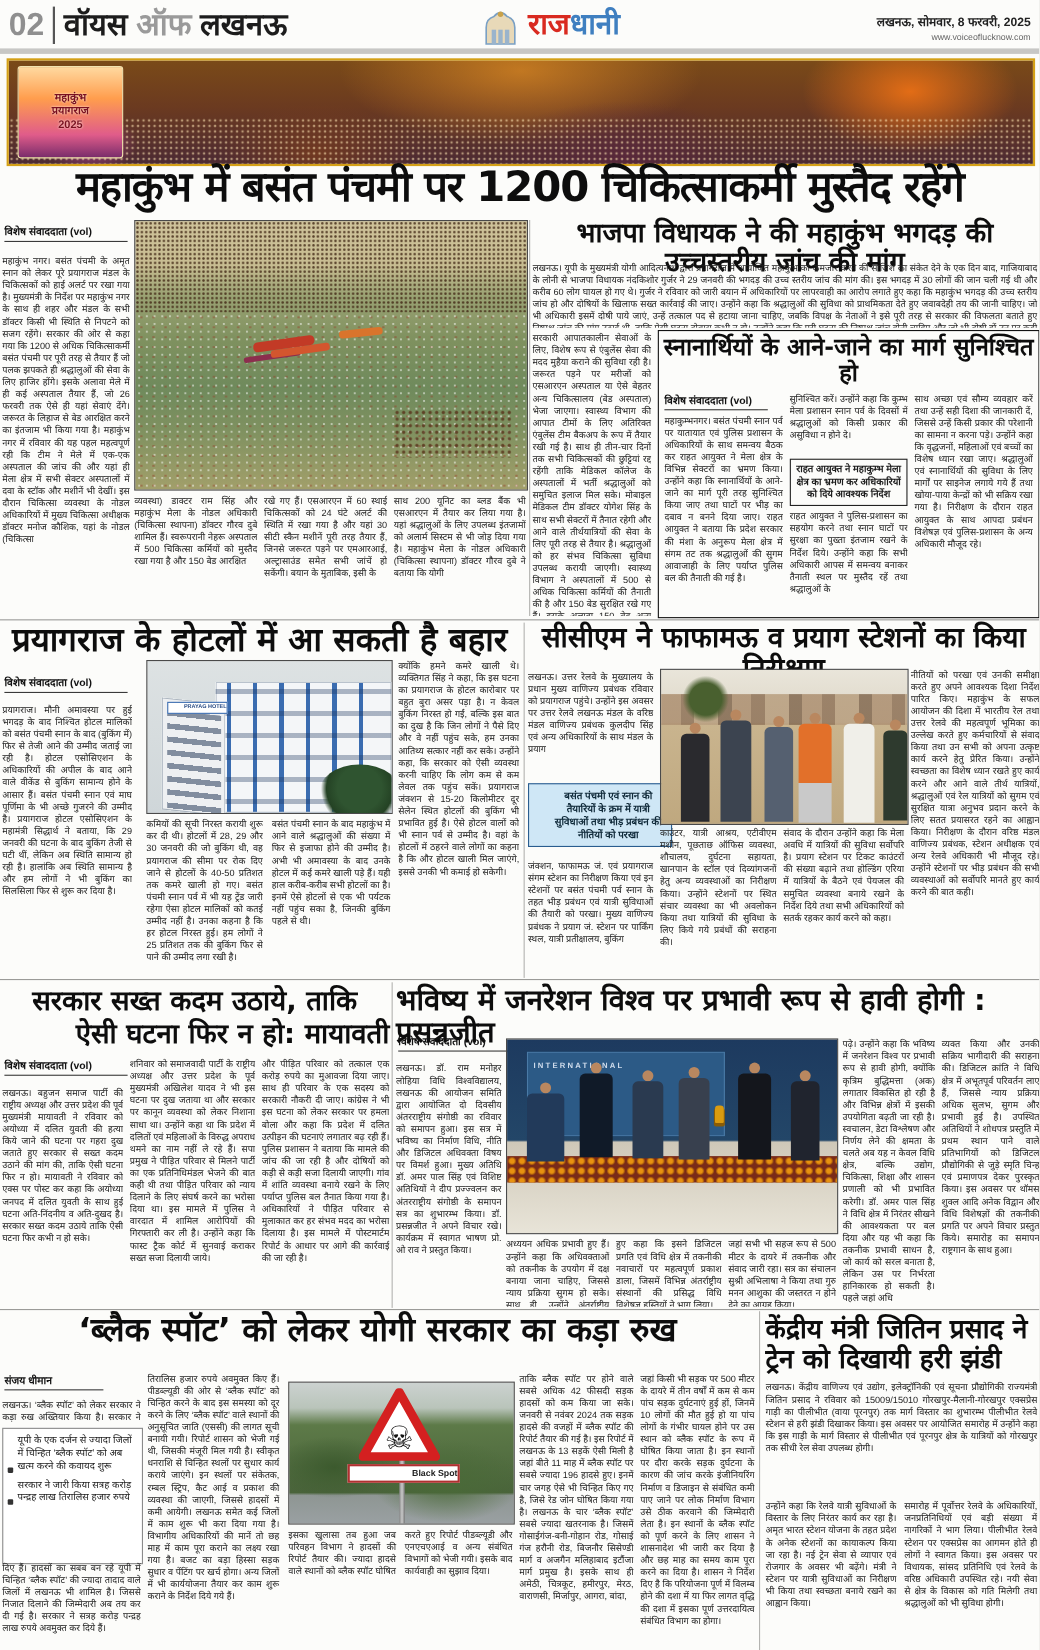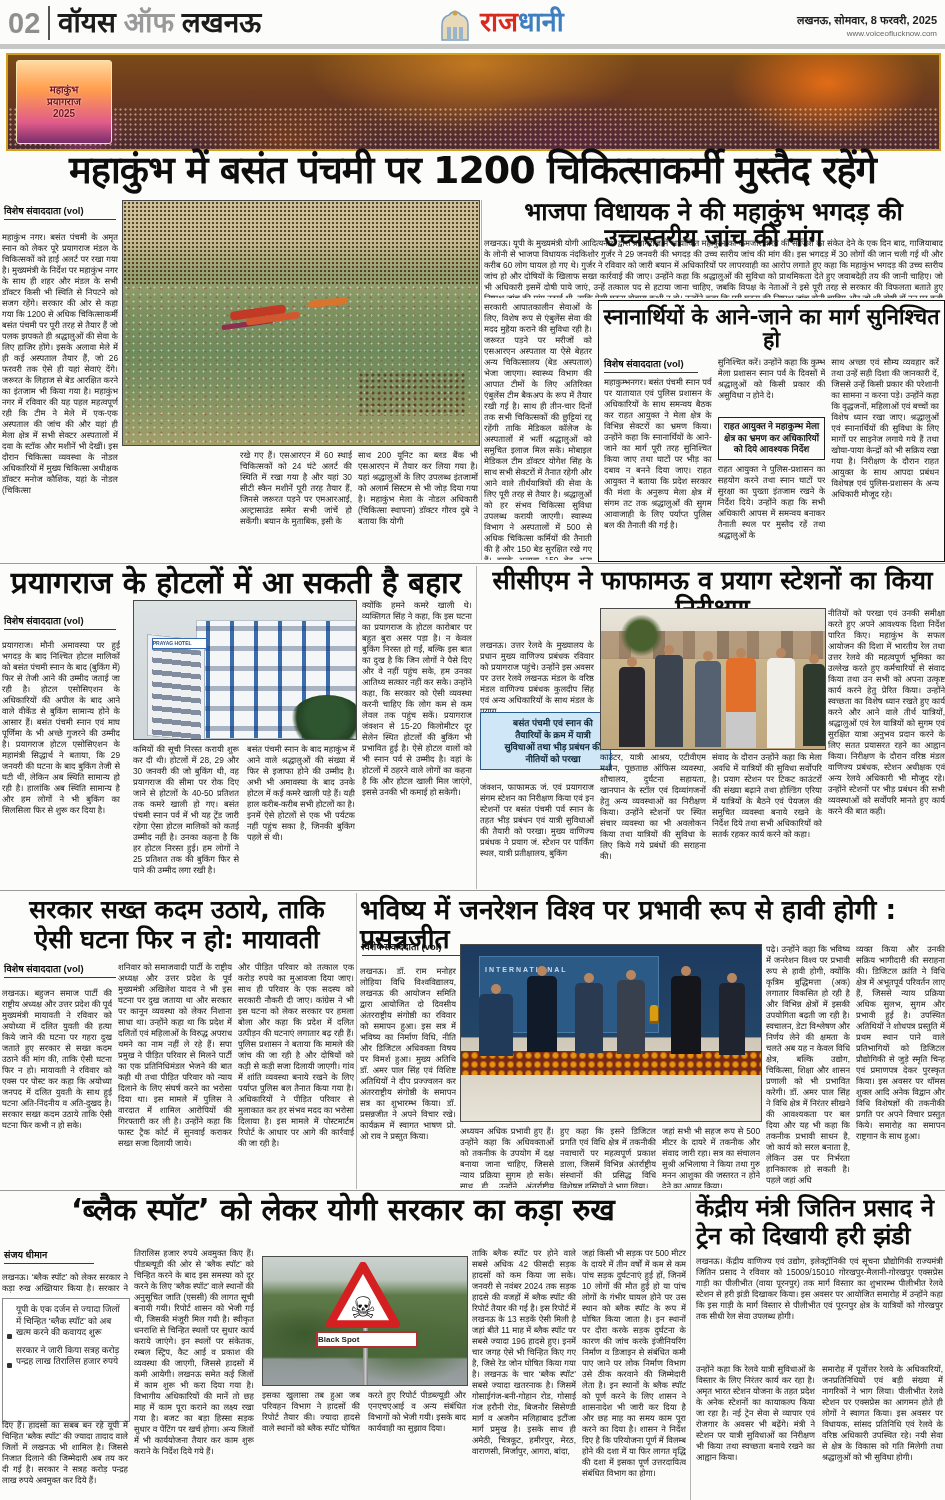--- a/index.html
+++ b/index.html
@@ -48,21 +48,21 @@
   .minibox{border:1px solid #222;padding:3px;font-size:8.8px;line-height:11.5px;font-weight:bold;text-align:center;margin:4px 0;}
   .bulletbox{position:absolute;border:1.5px solid #8a8a8a;background:#fff;padding:5px 4px;}
   .bulletbox .it{display:flex;font-size:8.8px;line-height:11.5px;font-weight:normal;margin-bottom:6px;align-items:flex-end;}
   .bulletbox .sq{width:5px;height:5px;background:#333;border-radius:1px;margin:3px 4px 0 0;flex:none;}
   
   .frame{position:absolute;border:1.5px solid #111;}
   
   .fig{position:absolute;border-radius:5px 5px 0 0;}
   .fig .head{width:10px;height:10px;border-radius:50%;background:#b9875f;margin:0 auto;}
   .fig .body{width:100%;height:calc(100% - 10px);border-radius:5px 5px 0 0;}
-  .signplate{position:absolute;background:#fff;border:2px solid #b03030;color:#222;font-weight:bold;text-align:left;}
+  .signplate{position:absolute;background:#fff;border:2px solid #b03030;color:#222;font-weight:bold;text-align:right;}
 </style>
 </head>
 <body>
 
 <div class="page">
 
   <div class="abs" style="left:0;top:0;width:945px;height:50px;">
     <div class="mast-num">02</div>
     <div class="mast-name"><span>वॉयस</span> <span class="g">ऑफ</span> <span>लखनऊ</span></div>
     <div class="logo">
@@ -97,20 +97,21 @@
 
   <div class="ph" style="left:122px;top:200px;width:356px;height:244px;
        background:linear-gradient(180deg,#cec29a 0%,#c8bd92 16%,#9aa273 28%,#7f915f 44%,#6f8a5c 62%,#7f9160 78%,#a29f6a 100%);">
     <div class="abs" style="left:0;top:0;width:100%;height:34%;background-image:radial-gradient(rgba(70,45,25,.85) .7px, transparent 1.5px);background-size:4px 4px;"></div>
     <div class="abs" style="left:0;top:34%;width:100%;height:66%;background-image:radial-gradient(rgba(255,255,255,.5) .6px, transparent 1.4px),radial-gradient(rgba(150,60,40,.45) .8px, transparent 1.6px);background-size:7px 7px,11px 9px;"></div>
     <div class="abs" style="left:30%;top:44%;width:56px;height:9px;background:#c23a26;border-radius:4px;transform:rotate(-8deg);box-shadow:14px 8px 0 -1px #d3562e, -12px 10px 0 -2px #8c2e4e;"></div>
     <div class="abs" style="left:52%;top:40%;width:40px;height:7px;background:#d9742c;border-radius:4px;transform:rotate(-6deg);"></div>
     <div class="abs" style="right:4%;bottom:12%;width:30%;height:18%;background-image:radial-gradient(rgba(90,55,30,.85) 1px, transparent 2px);background-size:6px 6px;"></div>
   </div>
 
+  <div class="bt" style="left:122px;top:450px;width:112px;height:110px;">व्यवस्था) डाक्टर राम सिंह और महाकुंभ मेला के नोडल अधिकारी (चिकित्सा स्थापना) डॉक्टर गौरव दुबे शामिल हैं। स्वरूपरानी नेहरू अस्पताल में 500 चिकित्सा कर्मियों को मुस्तैद रखा गया है और 150 बेड आरक्षित</div>
   <div class="bt" style="left:240px;top:450px;width:112px;height:110px;">रखे गए हैं। एसआरएन में 60 स्थाई चिकित्सकों को 24 घंटे अलर्ट की स्थिति में रखा गया है और यहां 30 सीटी स्कैन मशीनें पूरी तरह तैयार हैं, जिनसे जरूरत पड़ने पर एमआरआई, अल्ट्रासाउंड समेत सभी जांचें हो सकेंगी। बयान के मुताबिक, इसी के</div>
   <div class="bt" style="left:358px;top:450px;width:120px;height:110px;">साथ 200 यूनिट का ब्लड बैंक भी एसआरएन में तैयार कर लिया गया है। यहां श्रद्धालुओं के लिए उपलब्ध इंतजामों को अलार्म सिस्टम से भी जोड़ दिया गया है। महाकुंभ मेला के नोडल अधिकारी (चिकित्सा स्थापना) डॉक्टर गौरव दुबे ने बताया कि योगी</div>
 
   <div class="vr" style="left:481px;top:200px;height:360px;"></div>
   <div class="hr" style="left:0;top:563px;width:945px;"></div>
 
   <div class="hl" style="left:484px;top:199px;width:459px;font-size:24.5px;text-align:center;">भाजपा विधायक ने की महाकुंभ भगदड़ की उच्चस्तरीय जांच की मांग</div>
   <div class="bt" style="left:484px;top:238px;width:459px;height:60px;">लखनऊ। यूपी के मुख्यमंत्री योगी आदित्यनाथ द्वारा प्रयागराज में आयोजित महाकुंभ को कमजोर करने की साजिश का संकेत देने के एक दिन बाद, गाजियाबाद के लोनी से भाजपा विधायक नंदकिशोर गुर्जर ने 29 जनवरी की भगदड़ की उच्च स्तरीय जांच की मांग की। इस भगदड़ में 30 लोगों की जान चली गई थी और करीब 60 लोग घायल हो गए थे। गुर्जर ने रविवार को जारी बयान में अधिकारियों पर लापरवाही का आरोप लगाते हुए कहा कि महाकुंभ भगदड़ की उच्च स्तरीय जांच हो और दोषियों के खिलाफ सख्त कार्रवाई की जाए। उन्होंने कहा कि श्रद्धालुओं की सुविधा को प्राथमिकता देते हुए जवाबदेही तय की जानी चाहिए। जो भी अधिकारी इसमें दोषी पाये जाएं, उन्हें तत्काल पद से हटाया जाना चाहिए, जबकि विपक्ष के नेताओं ने इसे पूरी तरह से सरकार की विफलता बताते हुए निष्पक्ष जांच की मांग उठाई थी, ताकि ऐसी घटना दोबारा कभी न हो। उन्होंने कहा कि पूरी घटना की निष्पक्ष जांच होनी चाहिए और जो भी दोषी हों उन पर कड़ी कार्रवाई प्रोद्योगिक प्रणाली से हो।</div>
   <div class="bt" style="left:484px;top:302px;width:108px;height:258px;">सरकारी आपातकालीन सेवाओं के लिए, विशेष रूप से एंबुलेंस सेवा की मदद मुहैया कराने की सुविधा रही है। जरूरत पड़ने पर मरीजों को एसआरएन अस्पताल या ऐसे बेहतर अन्य चिकित्सालय (बेड अस्पताल) भेजा जाएगा। स्वास्थ्य विभाग की आपात टीमों के लिए अतिरिक्त एंबुलेंस टीम बैकअप के रूप में तैयार रखी गई है। साथ ही तीन-चार दिनों तक सभी चिकित्सकों की छुट्टियां रद्द रहेंगी ताकि मेडिकल कॉलेज के अस्पतालों में भर्ती श्रद्धालुओं को समुचित इलाज मिल सके। मोबाइल मेडिकल टीम डॉक्टर योगेश सिंह के साथ सभी सेक्टरों में तैनात रहेगी और आने वाले तीर्थयात्रियों की सेवा के लिए पूरी तरह से तैयार है। श्रद्धालुओं को हर संभव चिकित्सा सुविधा उपलब्ध करायी जाएगी। स्वास्थ्य विभाग ने अस्पतालों में 500 से अधिक चिकित्सा कर्मियों की तैनाती की है और 150 बेड सुरक्षित रखे गए हैं। इसके अलावा 150 बेड अन्य चिकित्सालयों में आरक्षित हैं।</div>
 
@@ -147,21 +148,21 @@
     <div class="abs" style="right:-4%;bottom:-8%;width:34%;height:40%;background:radial-gradient(circle at 50% 40%, #2f5430 0 40%, #244224 60%, transparent 70%);border-radius:50%;"></div>
   </div>
 
   <div class="bt" style="left:133px;top:744px;width:106px;height:144px;">कमियों की सूची निरस्त करायी शुरू कर दी थी। होटलों में 28, 29 और 30 जनवरी की जो बुकिंग थी, वह प्रयागराज की सीमा पर रोक दिए जाने से होटलों के 40-50 प्रतिशत तक कमरे खाली हो गए। बसंत पंचमी स्नान पर्व में भी यह ट्रेंड जारी रहेगा ऐसा होटल मालिकों को कतई उम्मीद नहीं है। उनका कहना है कि हर होटल निरस्त हुई। हम लोगों ने 25 प्रतिशत तक की बुकिंग फिर से पाने की उम्मीद लगा रखी है।</div>
   <div class="bt" style="left:247px;top:744px;width:108px;height:144px;">बसंत पंचमी स्नान के बाद महाकुंभ में आने वाले श्रद्धालुओं की संख्या में फिर से इजाफा होने की उम्मीद है। अभी भी अमावस्या के बाद उनके होटल में कई कमरे खाली पड़े हैं। यही हाल करीब-करीब सभी होटलों का है। इनमें ऐसे होटलों से एक भी पर्यटक नहीं पहुंच सका है, जिनकी बुकिंग पहले से थी।</div>
   <div class="bt" style="left:362px;top:600px;width:110px;height:288px;">क्योंकि हमने कमरे खाली थे। व्यक्तिगत सिंह ने कहा, कि इस घटना का प्रयागराज के होटल कारोबार पर बहुत बुरा असर पड़ा है। न केवल बुकिंग निरस्त हो गईं, बल्कि इस बात का दुख है कि जिन लोगों ने पैसे दिए और वे नहीं पहुंच सके, हम उनका आतिथ्य सत्कार नहीं कर सके। उन्होंने कहा, कि सरकार को ऐसी व्यवस्था करनी चाहिए कि लोग कम से कम लेवल तक पहुंच सकें। प्रयागराज जंक्शन से 15-20 किलोमीटर दूर सेलेन स्थित होटलों की बुकिंग भी प्रभावित हुई है। ऐसे होटल वालों को भी स्नान पर्व से उम्मीद है। वहां के होटलों में ठहरने वाले लोगों का कहना है कि और होटल खाली मिल जाएंगे, इससे उनकी भी कमाई हो सकेगी।</div>
 
   <div class="vr" style="left:476px;top:566px;height:323px;"></div>
 
   <div class="hl" style="left:480px;top:567px;width:465px;font-size:25.5px;text-align:center;">सीसीएम ने फाफामऊ व प्रयाग स्टेशनों का किया निरीक्षण</div>
-  <div class="bt" style="left:480px;top:610px;width:114px;height:100px;margin-top:30px;">लखनऊ। उत्तर रेलवे के मुख्यालय के प्रधान मुख्य वाणिज्य प्रबंधक रविवार को प्रयागराज पहुंचे। उन्होंने इस अवसर पर उत्तर रेलवे लखनऊ मंडल के वरिष्ठ मंडल वाणिज्य प्रबंधक कुलदीप सिंह एवं अन्य अधिकारियों के साथ मंडल के प्रयाग</div>
+  <div class="bt" style="left:480px;top:610px;width:114px;height:100px;">लखनऊ। उत्तर रेलवे के मुख्यालय के प्रधान मुख्य वाणिज्य प्रबंधक रविवार को प्रयागराज पहुंचे। उन्होंने इस अवसर पर उत्तर रेलवे लखनऊ मंडल के वरिष्ठ मंडल वाणिज्य प्रबंधक कुलदीप सिंह एवं अन्य अधिकारियों के साथ मंडल के प्रयाग</div>
   <div class="bluebox" style="left:480px;top:712px;width:106px;padding-left:19px;">बसंत पंचमी एवं स्नान की तैयारियों के क्रम में यात्री सुविधाओं तथा भीड़ प्रबंधन की नीतियों को परखा</div>
   <div class="bt" style="left:480px;top:782px;width:114px;height:106px;">जंक्शन, फाफामऊ जं. एवं प्रयागराज संगम स्टेशन का निरीक्षण किया एवं इन स्टेशनों पर बसंत पंचमी पर्व स्नान के तहत भीड़ प्रबंधन एवं यात्री सुविधाओं की तैयारी को परखा। मुख्य वाणिज्य प्रबंधक ने प्रयाग जं. स्टेशन पर पार्किंग स्थल, यात्री प्रतीक्षालय, बुकिंग</div>
 
   <div class="ph" style="left:600px;top:608px;width:224px;height:140px;background:linear-gradient(180deg,#e9e5da 0%,#ddd6c6 34%,#c9b48e 36%,#bfa87f 100%);">
     <div class="abs" style="left:0;top:16%;width:100%;height:20%;background:repeating-linear-gradient(90deg,#a98a6a 0 18px,#8a6c50 18px 30px,#b59a79 30px 52px,#7d6248 52px 64px);opacity:.8;"></div>
     <div class="abs" style="left:8%;top:2%;width:20%;height:34%;background:radial-gradient(circle at 50% 50%, #49602f 0 45%, transparent 65%);"></div>
     <div class="fig" style="left:8%;top:34%;width:26px;height:90px;">
         <div class="head"></div>
         <div class="body" style="background:#2a2a2e;"></div>
       </div>
@@ -187,21 +188,21 @@
       </div>
   </div>
 
   <div class="bt" style="left:600px;top:752px;width:106px;height:136px;">काउंटर, यात्री आश्रय, एटीवीएम मशीन, पूछताछ ऑफिस व्यवस्था, शौचालय, दुर्घटना सहायता, खानपान के स्टॉल एवं दिव्यांगजनों हेतु अन्य व्यवस्थाओं का निरीक्षण किया। उन्होंने स्टेशनों पर स्थित संचार व्यवस्था का भी अवलोकन किया तथा यात्रियों की सुविधा के लिए किये गये प्रबंधों की सराहना की।</div>
   <div class="bt" style="left:712px;top:752px;width:110px;height:136px;">संवाद के दौरान उन्होंने कहा कि मेला अवधि में यात्रियों की सुविधा सर्वोपरि है। प्रयाग स्टेशन पर टिकट काउंटरों की संख्या बढ़ाने तथा होल्डिंग एरिया में यात्रियों के बैठने एवं पेयजल की समुचित व्यवस्था बनाये रखने के निर्देश दिये तथा सभी अधिकारियों को सतर्क रहकर कार्य करने को कहा।</div>
   <div class="bt" style="left:828px;top:608px;width:117px;height:280px;">नीतियों को परखा एवं उनकी समीक्षा करते हुए अपने आवश्यक दिशा निर्देश पारित किए। महाकुंभ के सफल आयोजन की दिशा में भारतीय रेल तथा उत्तर रेलवे की महत्वपूर्ण भूमिका का उल्लेख करते हुए कर्मचारियों से संवाद किया तथा उन सभी को अपना उत्कृष्ट कार्य करने हेतु प्रेरित किया। उन्होंने स्वच्छता का विशेष ध्यान रखते हुए कार्य करने और आने वाले तीर्थ यात्रियों, श्रद्धालुओं एवं रेल यात्रियों को सुगम एवं सुरक्षित यात्रा अनुभव प्रदान करने के लिए सतत प्रयासरत रहने का आह्वान किया। निरीक्षण के दौरान वरिष्ठ मंडल वाणिज्य प्रबंधक, स्टेशन अधीक्षक एवं अन्य रेलवे अधिकारी भी मौजूद रहे। उन्होंने स्टेशनों पर भीड़ प्रबंधन की सभी व्यवस्थाओं को सर्वोपरि मानते हुए कार्य करने की बात कही।</div>
 
   <div class="hr" style="left:0;top:890px;width:945px;"></div>
 
   <div class="hl" style="left:0;top:896px;width:354px;font-size:25px;text-align:center;">सरकार सख्त कदम उठाये, ताकि</div>
-  <div class="hl" style="left:0;top:926px;width:354px;font-size:25px;text-align:center;">ऐसी घटना फिर न हो:  मायावती</div>
+  <div class="hl" style="left:0;top:926px;width:354px;font-size:25px;text-align:right;">ऐसी घटना फिर न हो:  मायावती</div>
   <div class="byl" style="left:4px;top:962px;width:112px;">विशेष संवाददाता (vol)</div>
   <div class="bt" style="left:2px;top:988px;width:110px;height:200px;">लखनऊ। बहुजन समाज पार्टी की राष्ट्रीय अध्यक्ष और उत्तर प्रदेश की पूर्व मुख्यमंत्री मायावती ने रविवार को अयोध्या में दलित युवती की हत्या किये जाने की घटना पर गहरा दुख जताते हुए सरकार से सख्त कदम उठाने की मांग की, ताकि ऐसी घटना फिर न हो। मायावती ने रविवार को एक्स पर पोस्ट कर कहा कि अयोध्या जनपद में दलित युवती के साथ हुई घटना अति-निंदनीय व अति-दुखद है। सरकार सख्त कदम उठाये ताकि ऐसी घटना फिर कभी न हो सके।</div>
   <div class="bt" style="left:118px;top:962px;width:114px;height:226px;">शनिवार को समाजवादी पार्टी के राष्ट्रीय अध्यक्ष और उत्तर प्रदेश के पूर्व मुख्यमंत्री अखिलेश यादव ने भी इस घटना पर दुख जताया था और सरकार पर कानून व्यवस्था को लेकर निशाना साधा था। उन्होंने कहा था कि प्रदेश में दलितों एवं महिलाओं के विरुद्ध अपराध थमने का नाम नहीं ले रहे हैं। सपा प्रमुख ने पीड़ित परिवार से मिलने पार्टी का एक प्रतिनिधिमंडल भेजने की बात कही थी तथा पीड़ित परिवार को न्याय दिलाने के लिए संघर्ष करने का भरोसा दिया था। इस मामले में पुलिस ने वारदात में शामिल आरोपियों की गिरफ्तारी कर ली है। उन्होंने कहा कि फास्ट ट्रैक कोर्ट में सुनवाई कराकर सख्त सजा दिलायी जाये।</div>
   <div class="bt" style="left:238px;top:962px;width:116px;height:226px;">और पीड़ित परिवार को तत्काल एक करोड़ रुपये का मुआवजा दिया जाए। साथ ही परिवार के एक सदस्य को सरकारी नौकरी दी जाए। कांग्रेस ने भी इस घटना को लेकर सरकार पर हमला बोला और कहा कि प्रदेश में दलित उत्पीड़न की घटनाएं लगातार बढ़ रही हैं। पुलिस प्रशासन ने बताया कि मामले की जांच की जा रही है और दोषियों को कड़ी से कड़ी सजा दिलायी जाएगी। गांव में शांति व्यवस्था बनाये रखने के लिए पर्याप्त पुलिस बल तैनात किया गया है। अधिकारियों ने पीड़ित परिवार से मुलाकात कर हर संभव मदद का भरोसा दिलाया है। इस मामले में पोस्टमार्टम रिपोर्ट के आधार पर आगे की कार्रवाई की जा रही है।</div>
 
   <div class="vr" style="left:356px;top:893px;height:296px;"></div>
 
   <div class="hl" style="left:360px;top:896px;width:585px;font-size:26.5px;">भविष्य में जनरेशन विश्व पर प्रभावी रूप से हावी होगी : प्रसन्नजीत</div>
   <div class="byl" style="left:362px;top:940px;width:100px;">विशेष संवाददाता (vol)</div>
   <div class="bt" style="left:360px;top:966px;width:96px;height:222px;">लखनऊ। डॉ. राम मनोहर लोहिया विधि विश्वविद्यालय, लखनऊ की आयोजन समिति द्वारा आयोजित दो दिवसीय अंतरराष्ट्रीय संगोष्ठी का रविवार को समापन हुआ। इस सत्र में भविष्य का निर्माण विधि, नीति और डिजिटल अधिवक्ता विषय पर विमर्श हुआ। मुख्य अतिथि डॉ. अमर पाल सिंह एवं विशिष्ट अतिथियों ने दीप प्रज्ज्वलन कर अंतरराष्ट्रीय संगोष्ठी के समापन सत्र का शुभारम्भ किया। डॉ. प्रसन्नजीत ने अपने विचार रखे। कार्यक्रम में स्वागत भाषण प्रो. ओ राव ने प्रस्तुत किया।</div>

